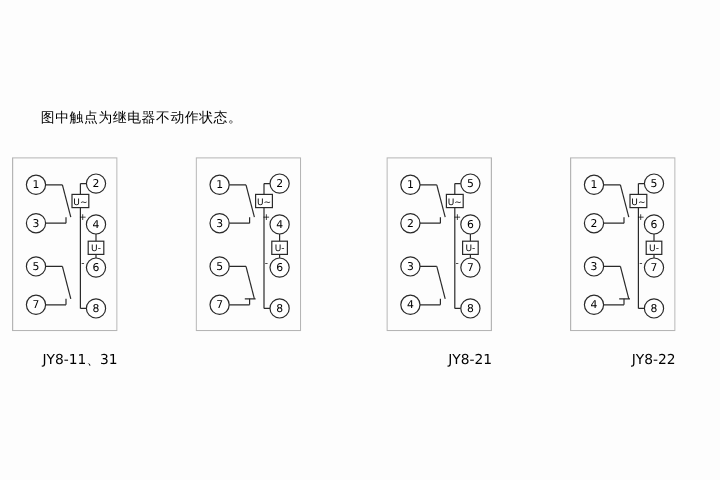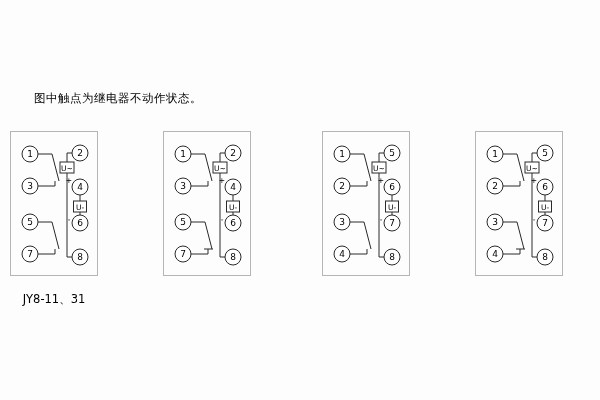--- a/index.html
+++ b/index.html
@@ -15,21 +15,21 @@
   }
   .diagram{position:absolute;top:131px;width:88px;}
   .frame{fill:none;stroke:#b5b5b5;stroke-width:1;}
   .wires line{stroke:#2a2a2a;stroke-width:1;fill:none;}
   .comp{fill:#ffffff;stroke:#2a2a2a;stroke-width:1;}
   .term{fill:#ffffff;stroke:#2a2a2a;stroke-width:1;}
   text{fill:#000;font-family:"DejaVu Sans","Liberation Sans",sans-serif;}
   .tnum{font-size:9px;text-anchor:middle;}
   .sym{font-size:7.5px;text-anchor:middle;}
   .caption{
-    margin-top:12px;text-align:center;
+    margin-top:12px;text-align:right;
     font-size:11.5px;color:#000;white-space:nowrap;
   }
 </style>
 </head>
 <body>
 
 <div class="note">图中触点为继电器不动作状态。</div>
 
 <div class="diagram" style="left:10px">
   <svg width="88" height="145" viewBox="0 0 88 145" xmlns="http://www.w3.org/2000/svg">
@@ -174,20 +174,21 @@
       <circle class="term" cx="70" cy="22" r="8"></circle>
       <text class="tnum" x="70" y="25">5</text>
       <circle class="term" cx="70" cy="56" r="8"></circle>
       <text class="tnum" x="70" y="59">6</text>
       <circle class="term" cx="70" cy="92" r="8"></circle>
       <text class="tnum" x="70" y="95">7</text>
       <circle class="term" cx="70" cy="126" r="8"></circle>
       <text class="tnum" x="70" y="129">8</text>
     </g>
   </svg>
+  <div class="caption">JY8-21</div>
 </div>
 
 <div class="diagram" style="left:475px">
   <svg width="88" height="145" viewBox="0 0 88 145" xmlns="http://www.w3.org/2000/svg">
     <rect class="frame" x="0.5" y="0.5" width="87" height="144"></rect>
     <g class="wires">
       <line x1="28" y1="23" x2="42" y2="23"></line>
         <line x1="42" y1="23" x2="49" y2="50"></line>
       <line x1="28" y1="55" x2="45" y2="55"></line>
         <line x1="45" y1="55" x2="45" y2="50"></line>
@@ -225,13 +226,14 @@
       <circle class="term" cx="70" cy="22" r="8"></circle>
       <text class="tnum" x="70" y="25">5</text>
       <circle class="term" cx="70" cy="56" r="8"></circle>
       <text class="tnum" x="70" y="59">6</text>
       <circle class="term" cx="70" cy="92" r="8"></circle>
       <text class="tnum" x="70" y="95">7</text>
       <circle class="term" cx="70" cy="126" r="8"></circle>
       <text class="tnum" x="70" y="129">8</text>
     </g>
   </svg>
+  <div class="caption">JY8-22</div>
 </div>
 
 </body></html>

